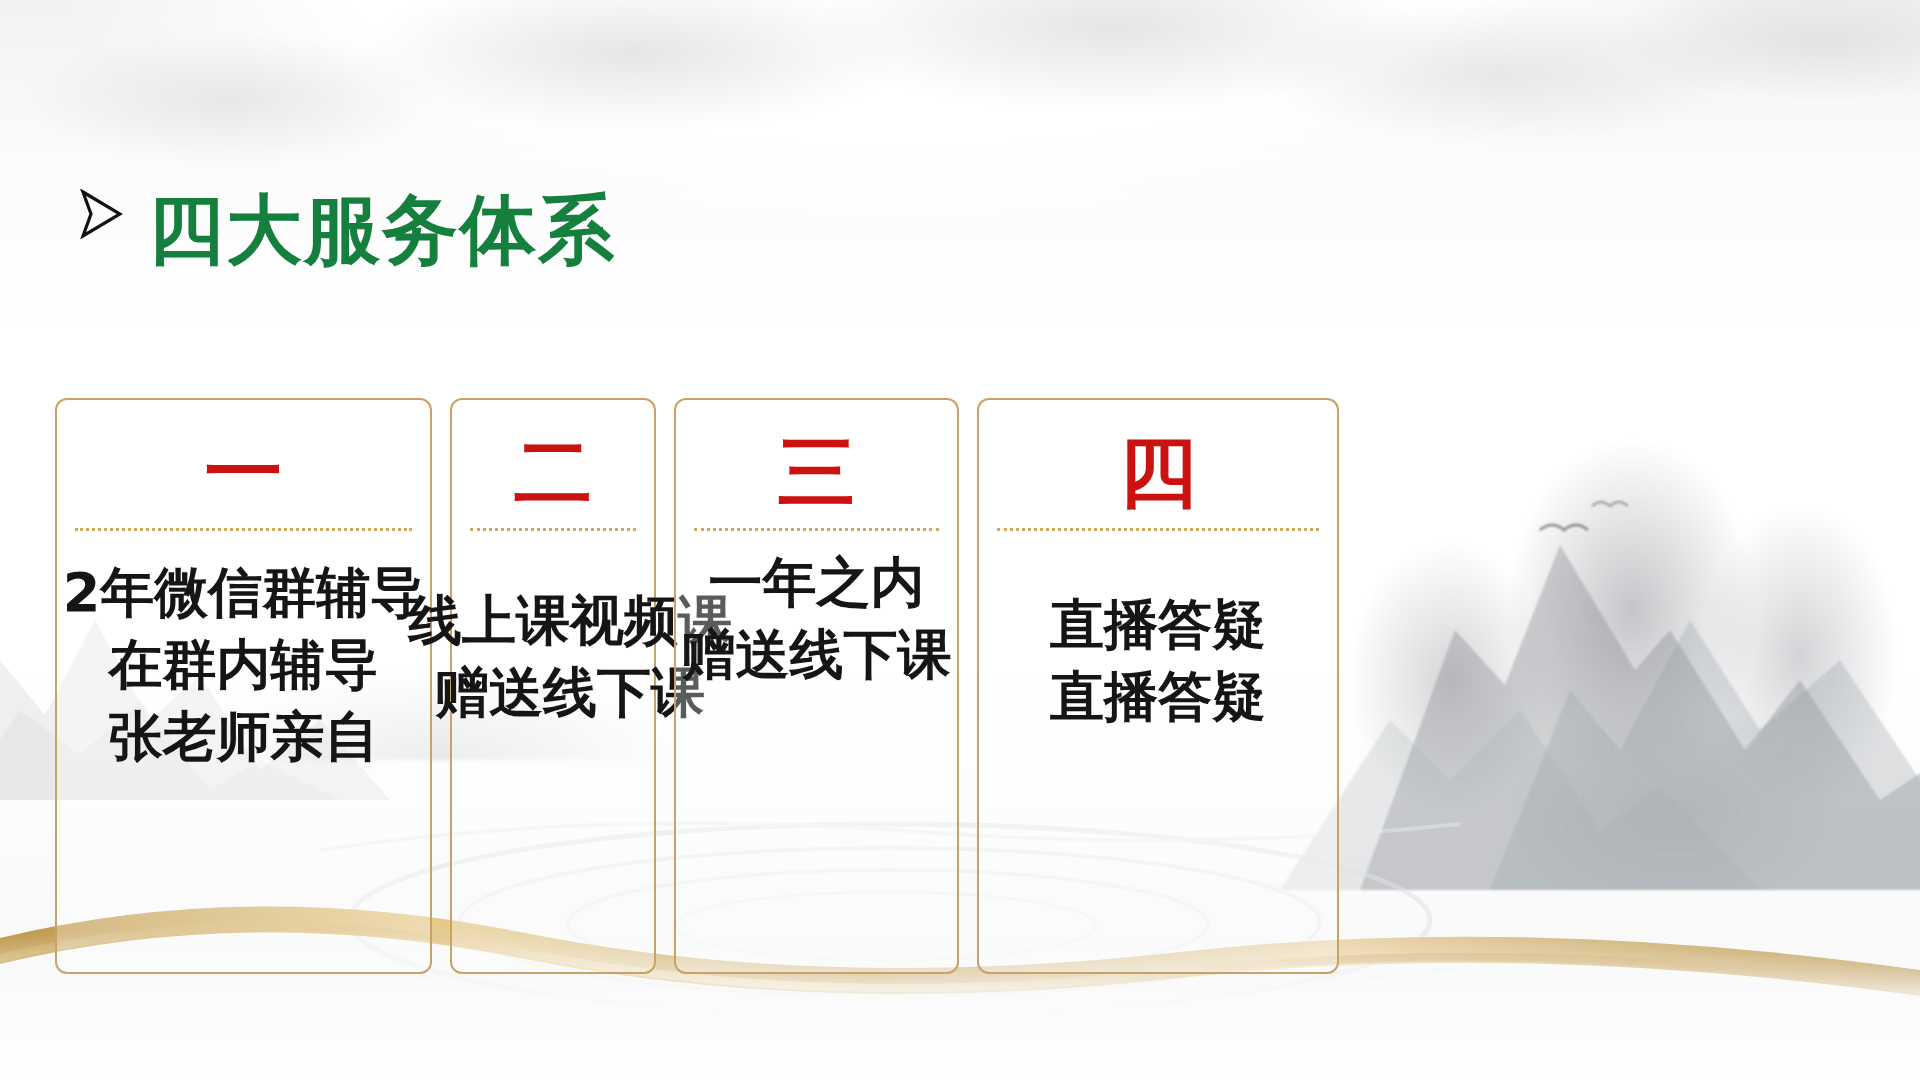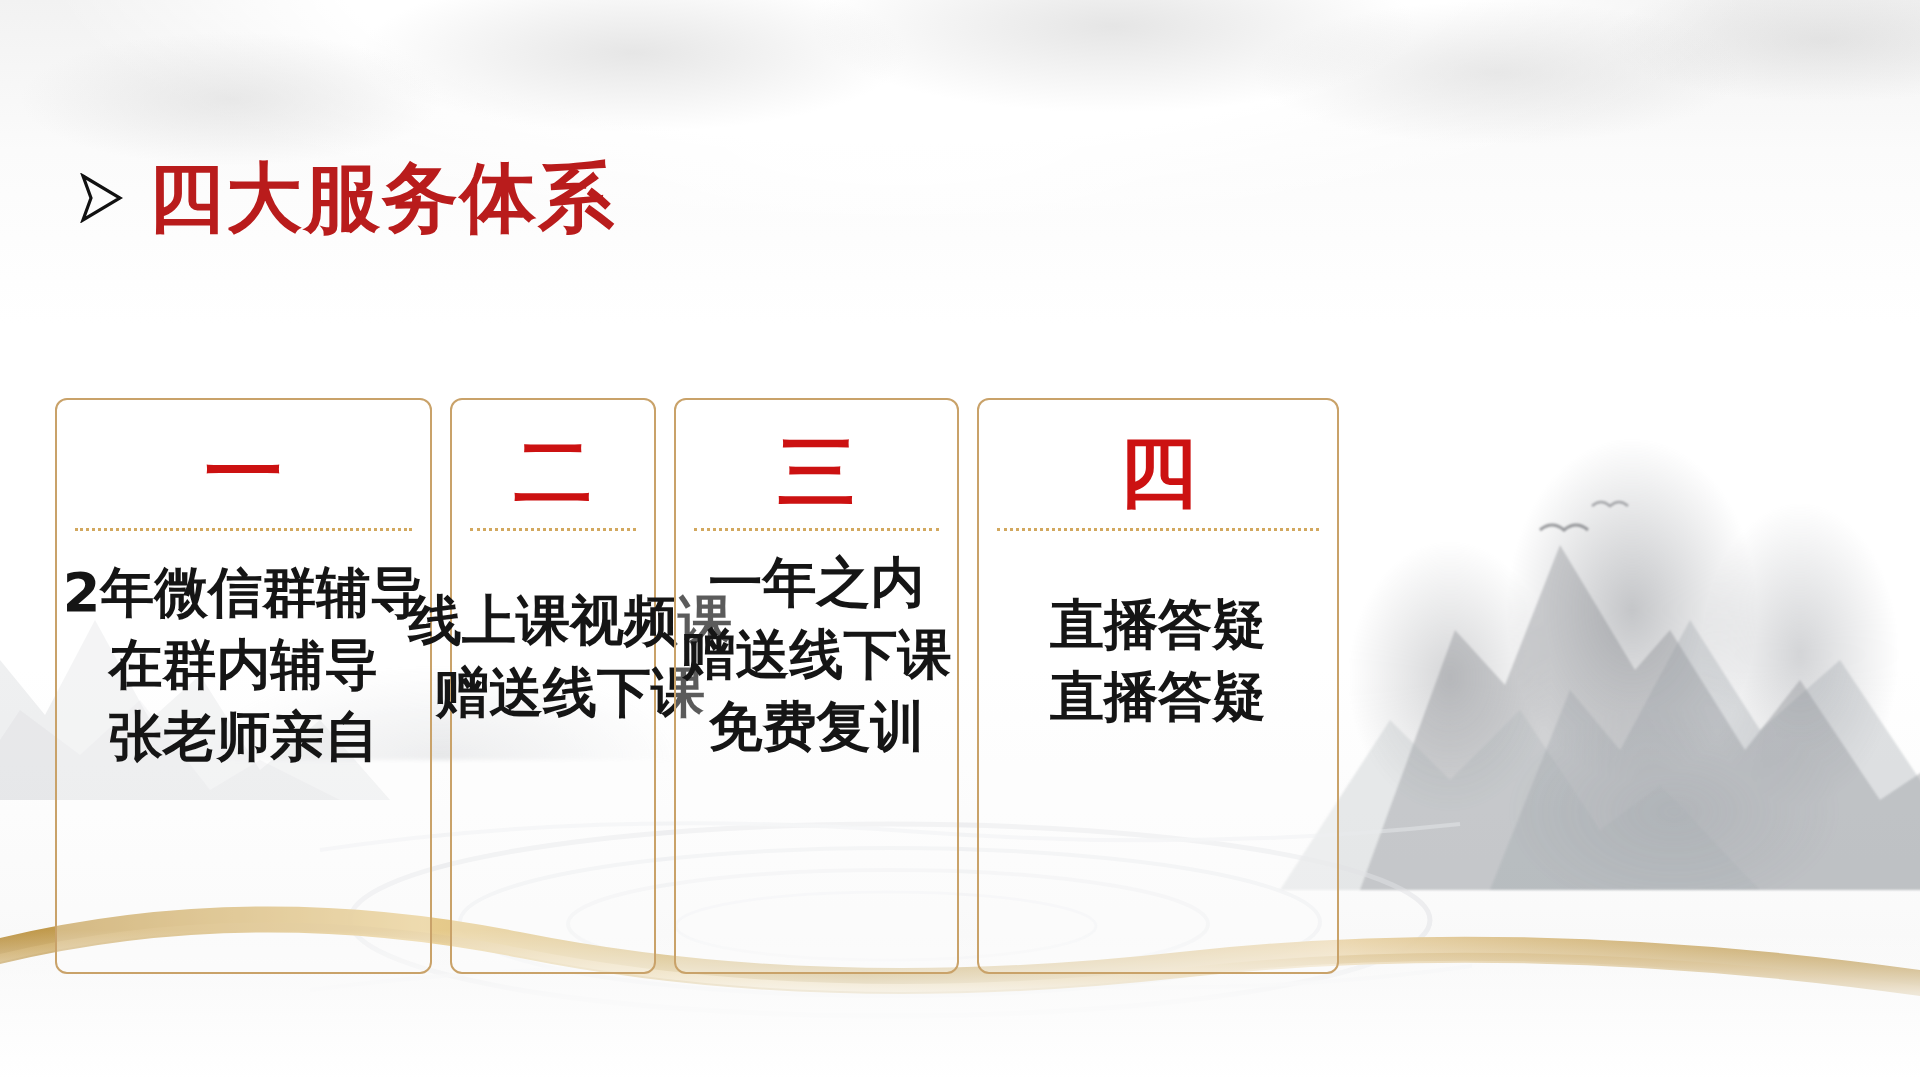--- a/index.html
+++ b/index.html
@@ -77,23 +77,24 @@
   }
   #title-bullet{
     width:46px;height:54px;flex:0 0 auto;
     display:flex;align-items:center;justify-content:center;
   }
   #title-text{
     font-family:"DejaVu Sans","Liberation Sans",sans-serif;
     font-weight:bold;
     font-size:76px;
     line-height:1;
-    color:#b91c1c;
+    color:#15803d;
     letter-spacing:2px;
     white-space:nowrap;
+    margin-top:32px;
   }
 
   
   #cards{
     position:absolute;left:55px;top:398px;
     width:1480px;height:576px;
     display:flex;
     align-items:flex-start;
   }
   .card{
@@ -248,21 +249,20 @@
         <div class="card-line">赠送线下课</div>
       </div>
     </div>
 
     <div class="card" id="card-3">
       <div class="card-numeral">三</div>
       <div class="card-divider"></div>
       <div class="card-body">
         <div class="card-line">一年之内</div>
         <div class="card-line">赠送线下课</div>
-        <div class="card-line">免费复训</div>
       </div>
     </div>
 
     <div class="card" id="card-4">
       <div class="card-numeral">四</div>
       <div class="card-divider"></div>
       <div class="card-body">
         <div class="card-line">直播答疑</div>
         <div class="card-line">直播答疑</div>
       </div>

